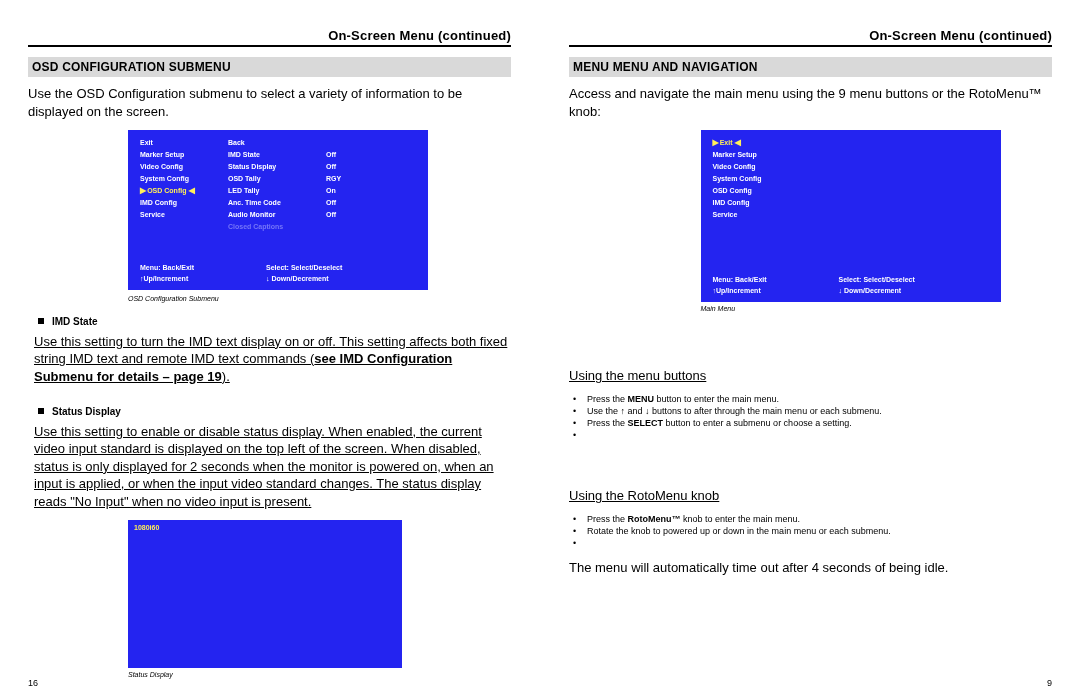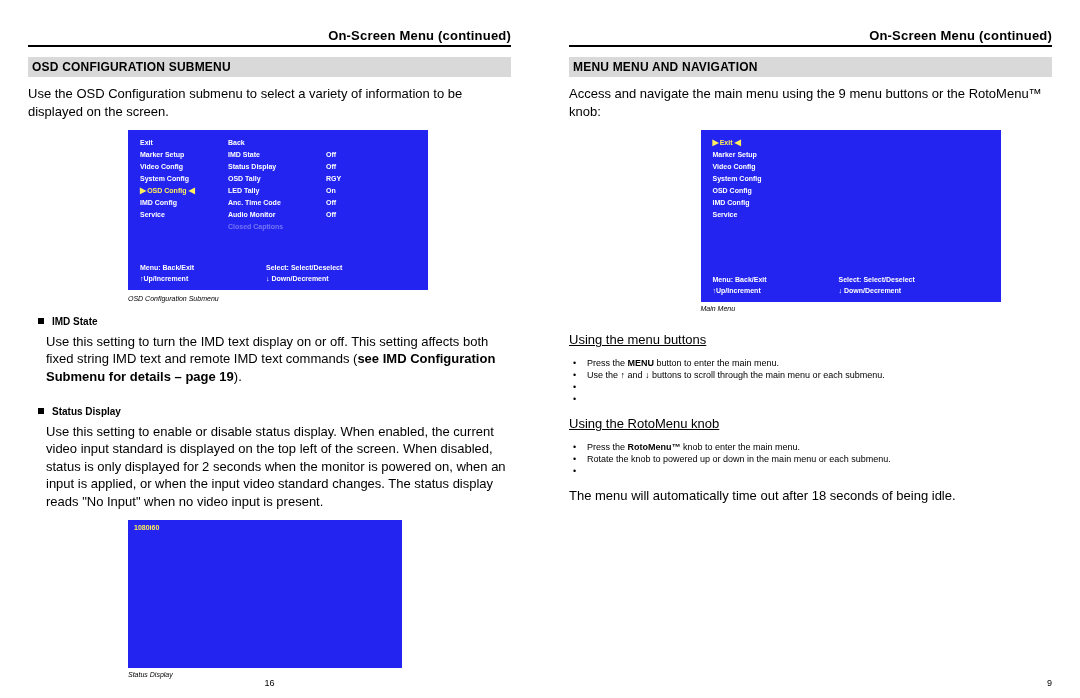--- a/index.html
+++ b/index.html
@@ -49,26 +49,26 @@
     margin-top: 3px;
   }
   .sub-h {
     display: flex;
     align-items: center;
     gap: 8px;
     margin: 14px 0 6px 10px;
   }
   .sq { width: 6px; height: 6px; background: #000; flex: 0 0 6px; }
   .sub-h-text { font-size: 10px; font-weight: bold; }
-  .indent { margin-left: 18px; }
-  .underline { text-decoration: underline; }
+  .indent { margin-left: 6px; text-decoration: underline; }
+  .underline { text-decoration: underline; margin-top: 36px; }
   .bullets { font-size: 9px; line-height: 1.35; margin: 2px 0 10px 4px; }
   .bullets li { list-style: none; display: flex; }
   .bullets li .b { width: 14px; }
-  .pageno { margin-top: auto; font-size: 9px; text-align: center; }
+  .pageno { margin-top: auto; font-size: 9px; }
   .pageno.right { text-align: right; }
 
   
   .osd {
     background: #2424f0;
     color: #fff;
     font-family: Arial, Helvetica, sans-serif;
     font-size: 7px;
     font-weight: bold;
     width: 300px;
@@ -254,24 +254,25 @@
 
   <div style="height:16px;"></div>
   <div class="body-text underline">Using the menu buttons</div>
   <ul class="bullets" id="nav1-list">
       <li>
         <span class="b">•</span>
         <span>Press the <b>MENU</b> button to enter the main menu.</span>
       </li>
       <li>
         <span class="b">•</span>
-        <span>Use the ↑ and ↓ buttons to scroll through the main menu or each submenu.</span>
-      </li>
-      <li>
-        <span class="b">•</span>
+        <span>Use the ↑ and ↓ buttons to after through the main menu or each submenu.</span>
+      </li>
+      <li>
+        <span class="b">•</span>
+        <span>Press the <b>SELECT</b> button to enter a submenu or choose a setting.</span>
       </li>
       <li>
         <span class="b">•</span>
       </li>
     </ul>
 
   <div class="body-text underline">Using the RotoMenu knob</div>
   <ul class="bullets" id="nav2-list">
       <li>
         <span class="b">•</span>
@@ -279,16 +280,16 @@
       </li>
       <li>
         <span class="b">•</span>
         <span>Rotate the knob to powered up or down in the main menu or each submenu.</span>
       </li>
       <li>
         <span class="b">•</span>
       </li>
     </ul>
 
-  <div class="body-text">The menu will automatically time out after 18 seconds of being idle.</div>
+  <div class="body-text">The menu will automatically time out after 4 seconds of being idle.</div>
 
   <div class="pageno right">9</div>
 </div>
 
 </body></html>

